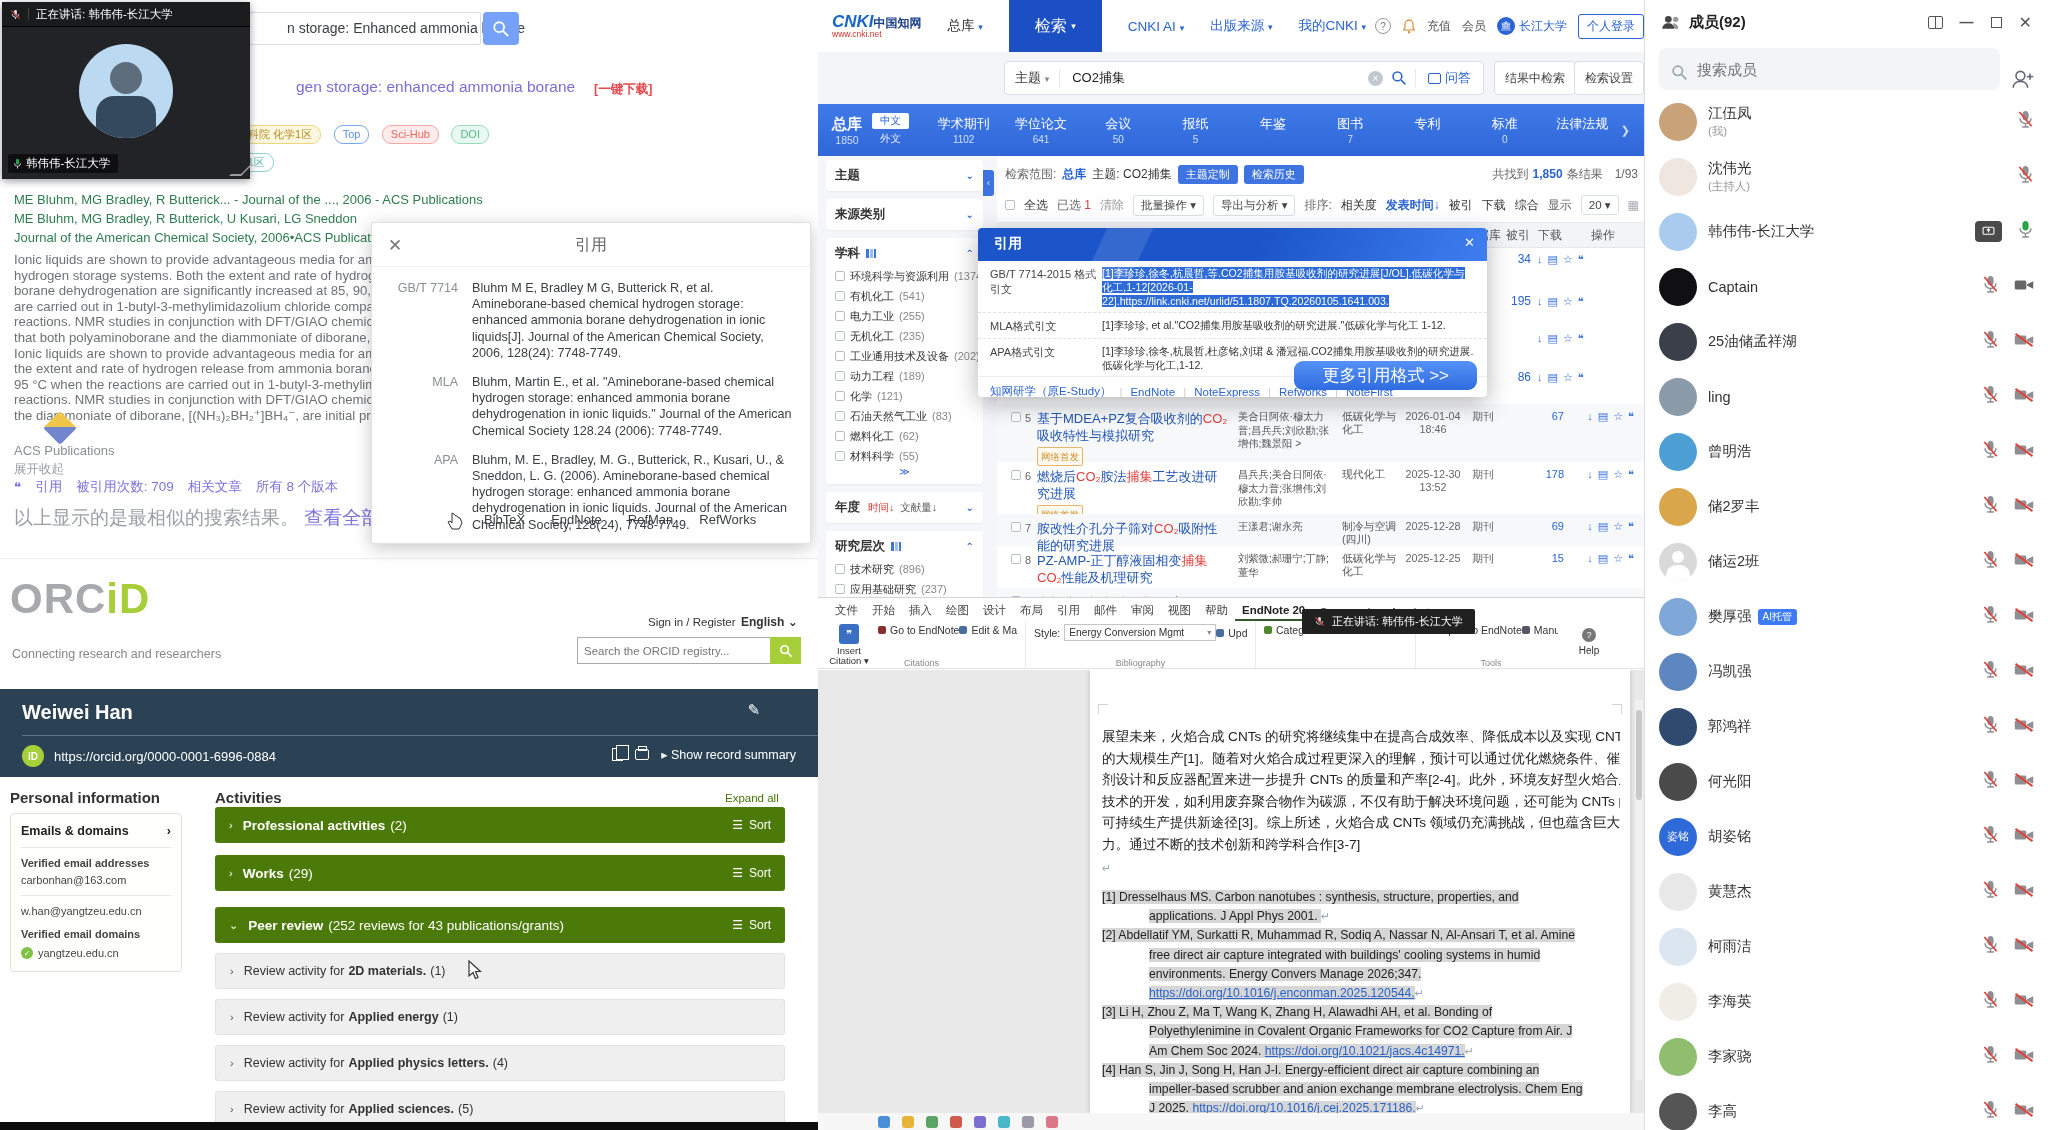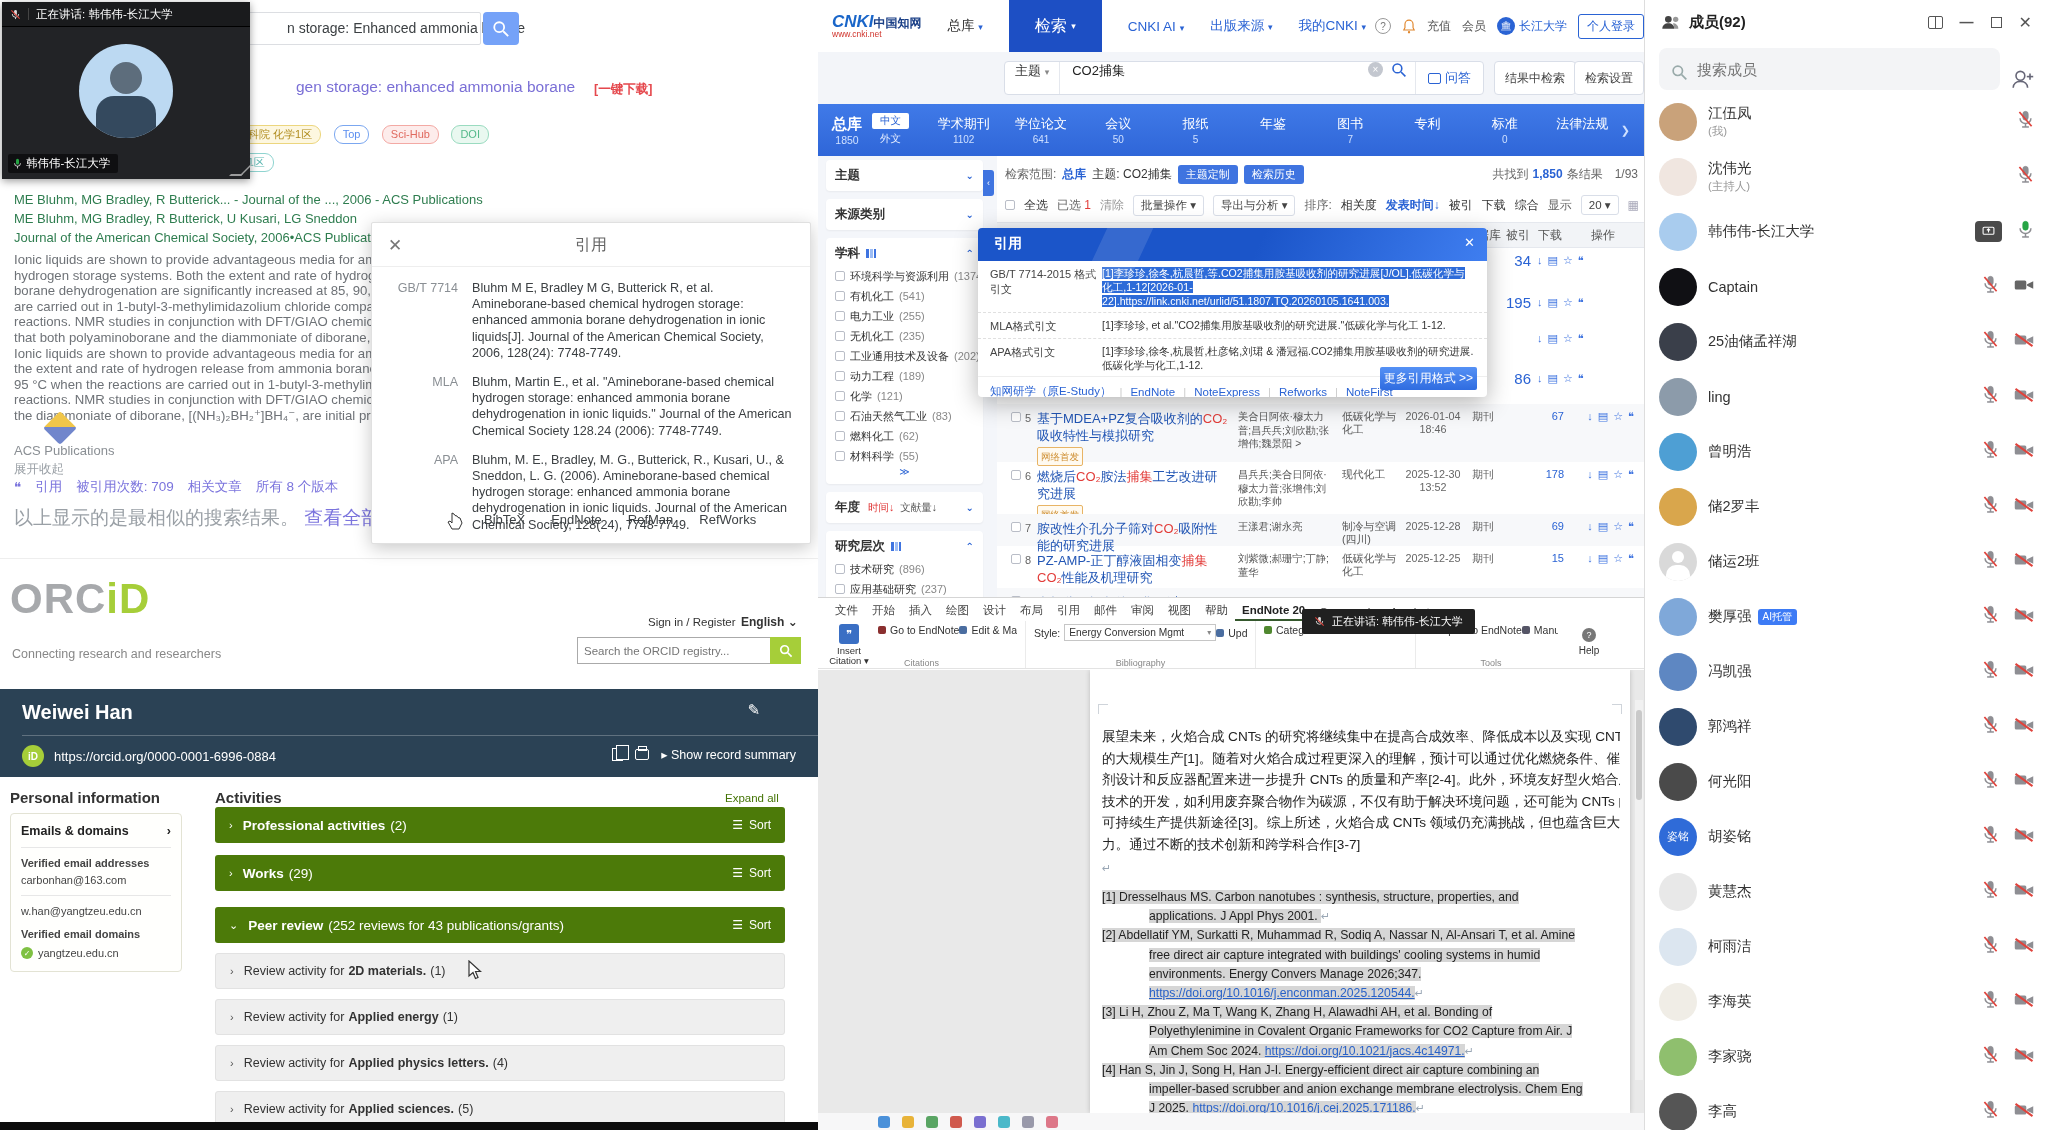--- a/index.html
+++ b/index.html
@@ -88,21 +88,21 @@
 .cnki-logo .l2{font-size:8.5px;color:#d0342c}
 .menu-item{font-size:13.5px;color:#333;margin-left:26px;white-space:nowrap}
 .menu-item .car{font-size:9px;color:#2a63d4}
 .menu-active{background:#1d4fc4;color:#fff;height:52px;display:flex;align-items:center;padding:12px 26px;margin-left:26px}
 .menu-blue{color:#2a63d4}
 .cnki-topright{margin-left:auto;display:flex;align-items:center;gap:11px;font-size:12px;color:#555;padding-right:0}
 .org-chip{display:flex;align-items:center;gap:4px;color:#2a63d4;white-space:nowrap}
 .org-ic{width:18px;height:18px;border-radius:50%;background:#2a63d4;color:#fff;font-size:9px;display:flex;align-items:center;justify-content:center}
 .login-chip{border:1px solid #2a63d4;color:#2a63d4;font-size:12px;padding:3px 8px;border-radius:3px;white-space:nowrap}
 .cnki-srow{position:absolute;left:0;top:52px;width:826px;height:52px;background:#f3f5f9}
-.sbox{position:absolute;left:186px;top:9px;width:480px;height:34px;background:#fff;border:1px solid #d9dee8;border-radius:4px;display:flex;font-size:13px}
+.sbox{position:absolute;left:186px;top:9px;width:480px;height:34px;background:#fff;border:1px solid #d9dee8;border-radius:4px;display:flex;align-items:center;font-size:13px}
 .sbox .fld{padding:0 10px;color:#333;border-right:1px solid #e5e8ee;white-space:nowrap}
 .sbox .qr{padding:0 12px;color:#222;flex:1}
 .sbox .cx{width:15px;height:15px;border-radius:50%;background:#c3c7cf;color:#fff;font-size:10px;display:flex;align-items:center;justify-content:center;margin-right:8px}
 .sbox .qa{display:flex;align-items:center;gap:4px;color:#2a63d4;border-left:1px solid #e5e8ee;padding:0 12px;white-space:nowrap}
 .sw-btn{position:absolute;top:9px;height:34px;background:#fff;border:1px solid #d9dee8;border-radius:4px;font-size:12px;color:#444;display:flex;align-items:center;padding:10px 10px;white-space:nowrap}
 .cnki-nav{position:absolute;left:0;top:104px;width:826px;height:52px;background:linear-gradient(180deg,#407ae8,#2f66d8);display:flex;align-items:center;color:#fff;padding:0 14px}
 .nav-main{text-align:center;margin-right:10px}
 .nav-main .a{font-size:15px;font-weight:bold}
 .nav-main .b{font-size:10.5px;color:#cfe0ff}
 .nav-lang{display:flex;flex-direction:column;gap:2px;margin-right:16px}
@@ -137,35 +137,35 @@
 .rtitle .red{color:#e23c39}
 .tag-net{display:inline-block;border:1px solid #e8b465;color:#cf9035;background:#fffaf0;font-size:9.5px;padding:0 3px;border-radius:2px;margin-top:3px}
 .rauth{width:104px;font-size:10.3px;color:#555;line-height:13.5px;padding-right:6px}
 .rsrc{width:62px;font-size:10.8px;color:#555;line-height:13px}
 .rdate{width:58px;font-size:10.8px;color:#666;text-align:center;line-height:13px}
 .rdb{width:42px;font-size:10.8px;color:#666;text-align:center}
 .rcited{width:28px}
 .rdl{width:36px;font-size:11px;color:#2a63d4;text-align:right;padding-right:4px}
 .rops{width:70px;display:flex;gap:5px;justify-content:flex-end;color:#3f74e0;font-size:11px;padding-right:4px}
 .strip-row{position:absolute;left:500px;width:147px;display:flex;align-items:center}
-.strip-row .n{width:40px;text-align:right;color:#2a63d4;font-size:15px;padding-right:6px}
+.strip-row .n{width:40px;text-align:right;color:#2a63d4;font-size:12px;padding-right:6px}
 .strip-row .ops{display:flex;gap:5px;color:#3f74e0;font-size:11px}
 
 .ckd{position:absolute;left:160px;top:228px;width:509px;height:169px;background:#fff;border-radius:4px;box-shadow:0 6px 24px rgba(0,0,0,.3);z-index:35;overflow:hidden}
 .ckd-head{height:33px;background:linear-gradient(115deg,#1b55c9 55%,#3f7ef0);position:relative;color:#fff}
 .ckd-head:before{content:"";position:absolute;left:120px;top:-10px;width:46px;height:60px;background:rgba(255,255,255,.12);transform:skewX(-25deg)}
 .ckd-head .t{position:absolute;left:16px;top:7px;font-size:14px;font-weight:bold}
 .ckd-head .x{position:absolute;right:12px;top:7px;font-size:13px}
 .ckd-row{display:flex;padding:5px 12px 4px 12px;border-bottom:1px dashed #e0e0e0}
 .ckd-row .lb{width:112px;min-width:112px;font-size:11px;color:#444;padding-top:1px}
 .ckd-row .tx{font-size:10.6px;color:#333;line-height:14px}
 .ckd-row .hl{background:#2d6bd8;color:#fff}
 .ckd-foot{display:flex;align-items:center;padding:7px 12px;font-size:11.5px;color:#2a63d4;gap:8px}
 .ckd-foot .sep{color:#ccc}
-.ckd-more{position:absolute;right:10px;bottom:7px;background:linear-gradient(180deg,#5591f5,#2f6ce0);color:#fff;font-size:12px;padding:3px 4px;border-radius:2px}
+.ckd-more{position:absolute;right:10px;bottom:7px;background:linear-gradient(180deg,#5591f5,#2f6ce0);color:#fff;font-size:17px;padding:3px 28px;border-radius:9px}
 
 .word{position:absolute;left:0;top:597px;width:826px;height:669px;background:#fff;border-top:1px solid #d5d5d5}
 .wtabs{height:23px;display:flex;align-items:flex-end;gap:0;font-size:11.5px;color:#444;padding-left:10px;background:#fff}
 .wtabs span{padding:3px 7px;white-space:nowrap}
 .wtabs .act{font-weight:bold;color:#222;border-bottom:2.5px solid #35582d}
 .ribbon{height:48px;background:#fff;border-bottom:1px solid #e3e3e3;display:flex;font-size:10.5px;color:#333}
 .rgroup{position:relative;border-right:1px solid #ebebeb;padding:3px 8px 12px 8px}
 .glabel{position:absolute;bottom:0;left:0;right:0;text-align:center;font-size:9px;color:#888}
 .bigbtn{display:flex;flex-direction:column;align-items:center;width:46px;float:left;margin-right:6px}
 .bigic{width:20px;height:20px;background:#3a6fc4;border-radius:3px;color:#fff;font-size:11px;display:flex;align-items:center;justify-content:center}

